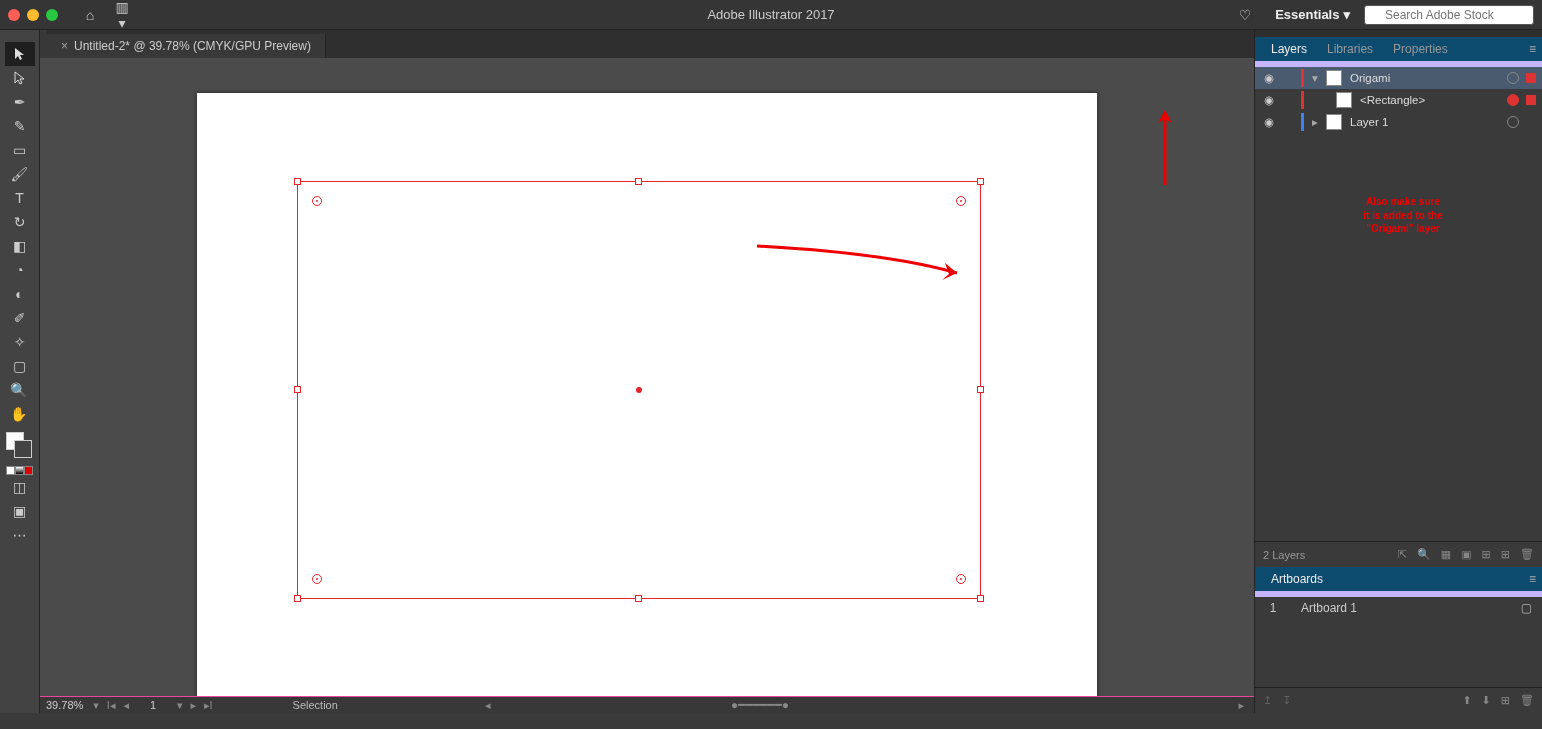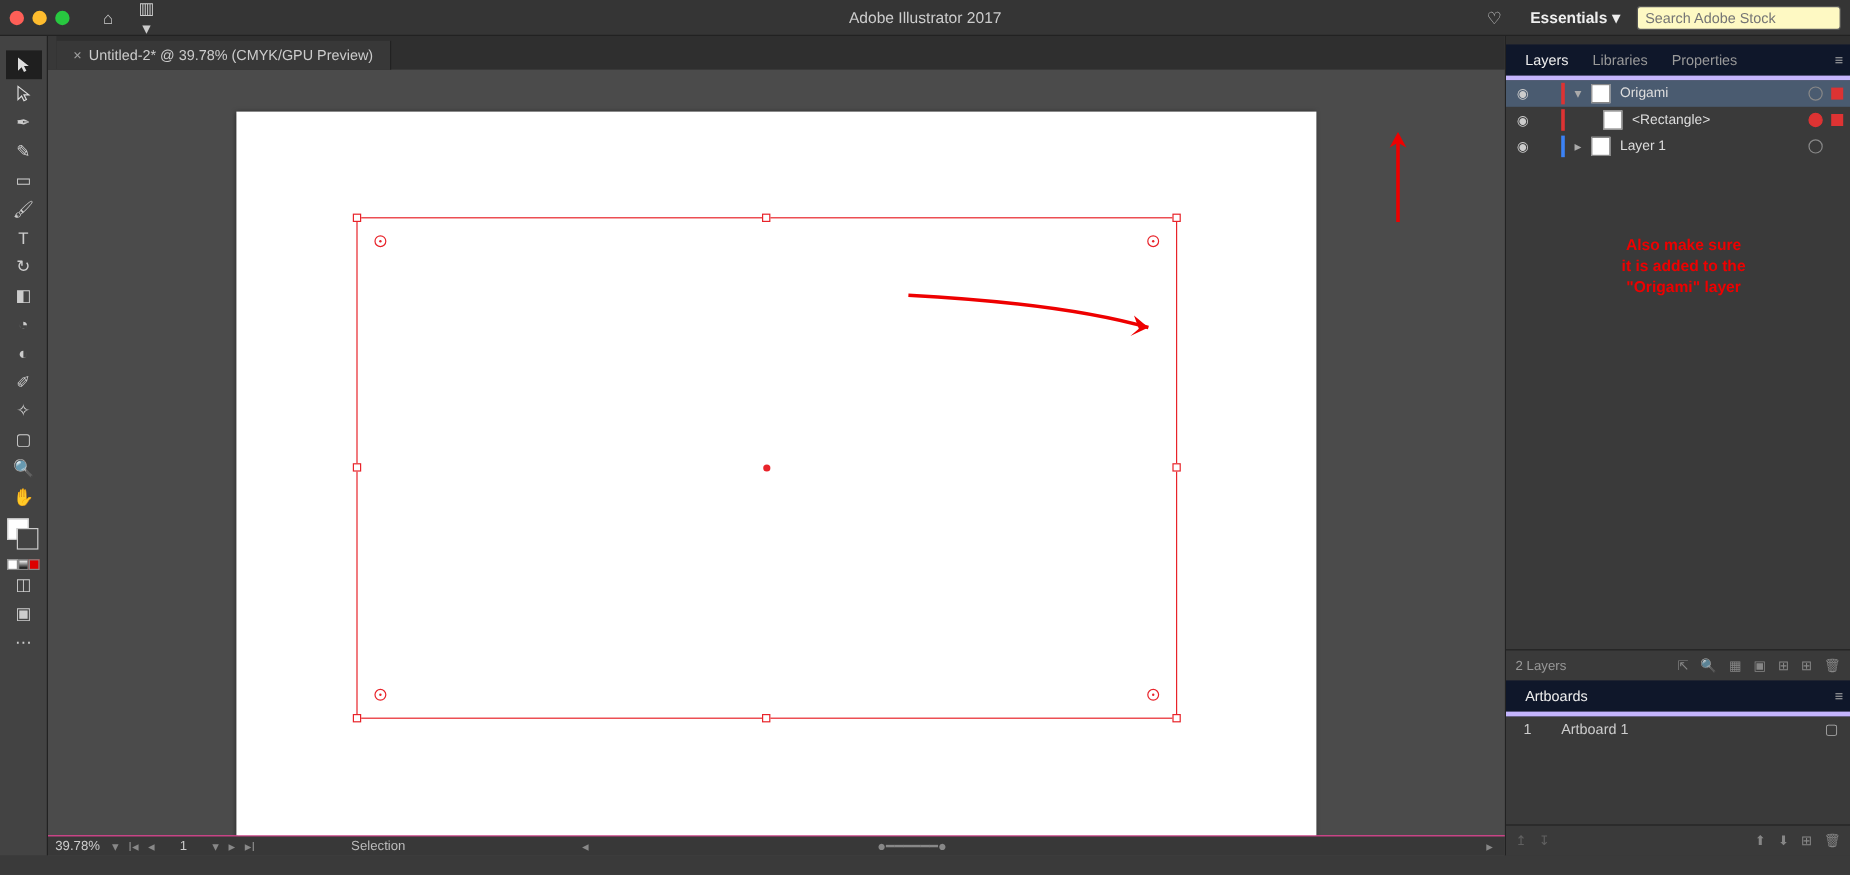--- a/index.html
+++ b/index.html
@@ -5,21 +5,21 @@
   * { margin:0; padding:0; box-sizing:border-box; font-family: -apple-system, "Helvetica Neue", Arial, sans-serif; }
   body { background:#3a3a3a; color:#ccc; font-size:12px; width:1542px; height:729px; overflow:hidden; position:relative; }
   .topbar { height:30px; background:#353535; display:flex; align-items:center; padding:0 8px; border-bottom:1px solid #222; position:relative; }
   .traffic { display:flex; gap:7px; margin-right:16px; }
   .dot { width:12px; height:12px; border-radius:50%; }
   .dot.red{background:#ff5f57;} .dot.yellow{background:#febc2e;} .dot.green{background:#28c840;}
   .top-icon { width:20px; text-align:center; color:#ccc; cursor:pointer; margin:0 6px; font-size:14px;}
   .app-title { position:absolute; left:50%; transform:translateX(-50%); color:#ccc; font-size:13px;}
   .top-right { margin-left:auto; display:flex; align-items:center; gap:14px;}
   .workspace-sel { color:#eee; font-size:13px; display:flex; align-items:center; gap:4px; font-weight:600;}
-  .search-box { background:#fef9c3; border:1px solid #555; border-radius:3px; padding:2px 6px; color:#888; width:170px; font-size:12px;}
+  .search-box { background:#ffffff; border:1px solid #555; border-radius:3px; padding:2px 20px; color:#888; width:170px; font-size:12px;}
   .main { display:flex; height:683px; overflow:hidden;}
   .toolbar { width:40px; background:#434343; border-right:1px solid #222; display:flex; flex-direction:column; align-items:center; padding-top:12px; gap:0;}
   .tool { width:30px; height:24px; display:flex; align-items:center; justify-content:center; cursor:pointer; font-size:14px; color:#ccc; position:relative;}
   .tool.sel { background:#1f1f1f; }
   .fillstroke { width:28px; height:28px; position:relative; margin:6px 0;}
   .fillstroke .f,.fillstroke .s{ position:absolute; width:18px; height:18px; border:1px solid #ccc;}
   .fillstroke .f{background:#fff; top:0; left:0;}
   .fillstroke .s{top:8px; left:8px; background:#434343;}
   .colormode { display:flex; gap:0;}
   .colormode span{width:9px;height:9px;border:1px solid #888;}
@@ -35,24 +35,24 @@
   .h-tl{left:-4px;top:-4px;} .h-tm{left:calc(50% - 4px);top:-4px;} .h-tr{right:-4px;top:-4px;}
   .h-ml{left:-4px;top:calc(50% - 4px);} .h-mr{right:-4px;top:calc(50% - 4px);}
   .h-bl{left:-4px;bottom:-4px;} .h-bm{left:calc(50% - 4px);bottom:-4px;} .h-br{right:-4px;bottom:-4px;}
   .ctr{position:absolute;left:calc(50% - 3px);top:calc(50% - 3px);width:6px;height:6px;background:#e8232a;border-radius:50%;}
   .reg{position:absolute;width:10px;height:10px;border:1px solid #e8232a;border-radius:50%;}
   .reg::after{content:"";position:absolute;left:3px;top:3px;width:2px;height:2px;background:#e8232a;border-radius:50%;}
   .r-tl{left:14px;top:14px;} .r-tr{right:14px;top:14px;} .r-bl{left:14px;bottom:14px;} .r-br{right:14px;bottom:14px;}
   .anno1{position:absolute;left:403px;top:138px;color:#e00;font-weight:700;font-size:14px;text-align:right;line-height:1.3;}
   .arrow1{position:absolute;left:560px;top:150px;}
   .arrow2{position:absolute;left:1155px;top:105px;}
-  .anno2{position:absolute;left:1338px;top:195px;color:#e00;font-weight:700;font-size:13px;text-align:center;line-height:1.35;width:130px;}
+  .anno2{position:absolute;left:1338px;top:195px;color:#e00;font-weight:700;font-size:10px;text-align:center;line-height:1.35;width:130px;}
   .rpanel { width:288px; background:#3a3a3a; border-left:1px solid #222; display:flex; flex-direction:column;}
   .rpanel-top{height:7px;background:#2f2f2f;}
-  .paneltabs{display:flex;background:#0f172a;height:30px;align-items:center;padding:0 6px;border-bottom:4px solid #c4b5fd;}
+  .paneltabs{display:flex;background:#0c4a6e;height:30px;align-items:center;padding:0 6px;border-bottom:6px solid #c4b5fd;}
   .ptab{padding:0 10px;color:#999;cursor:pointer;font-size:12px;}
   .ptab.active{color:#eee;}
   .pmenu{margin-left:auto;color:#aaa;cursor:pointer;}
   .layers{flex:0 0 auto;}
   .layer-row{display:flex;align-items:center;height:22px;padding:0 6px;gap:4px;font-size:11.5px;}
   .layer-row.selected{background:#4a5b70;}
   .eye{width:16px;text-align:center;cursor:pointer;}
   .lock{width:16px;}
   .lbar{width:3px;height:18px;}
   .lbar.red{background:#d33;} .lbar.blue{background:#3b82f6;}

